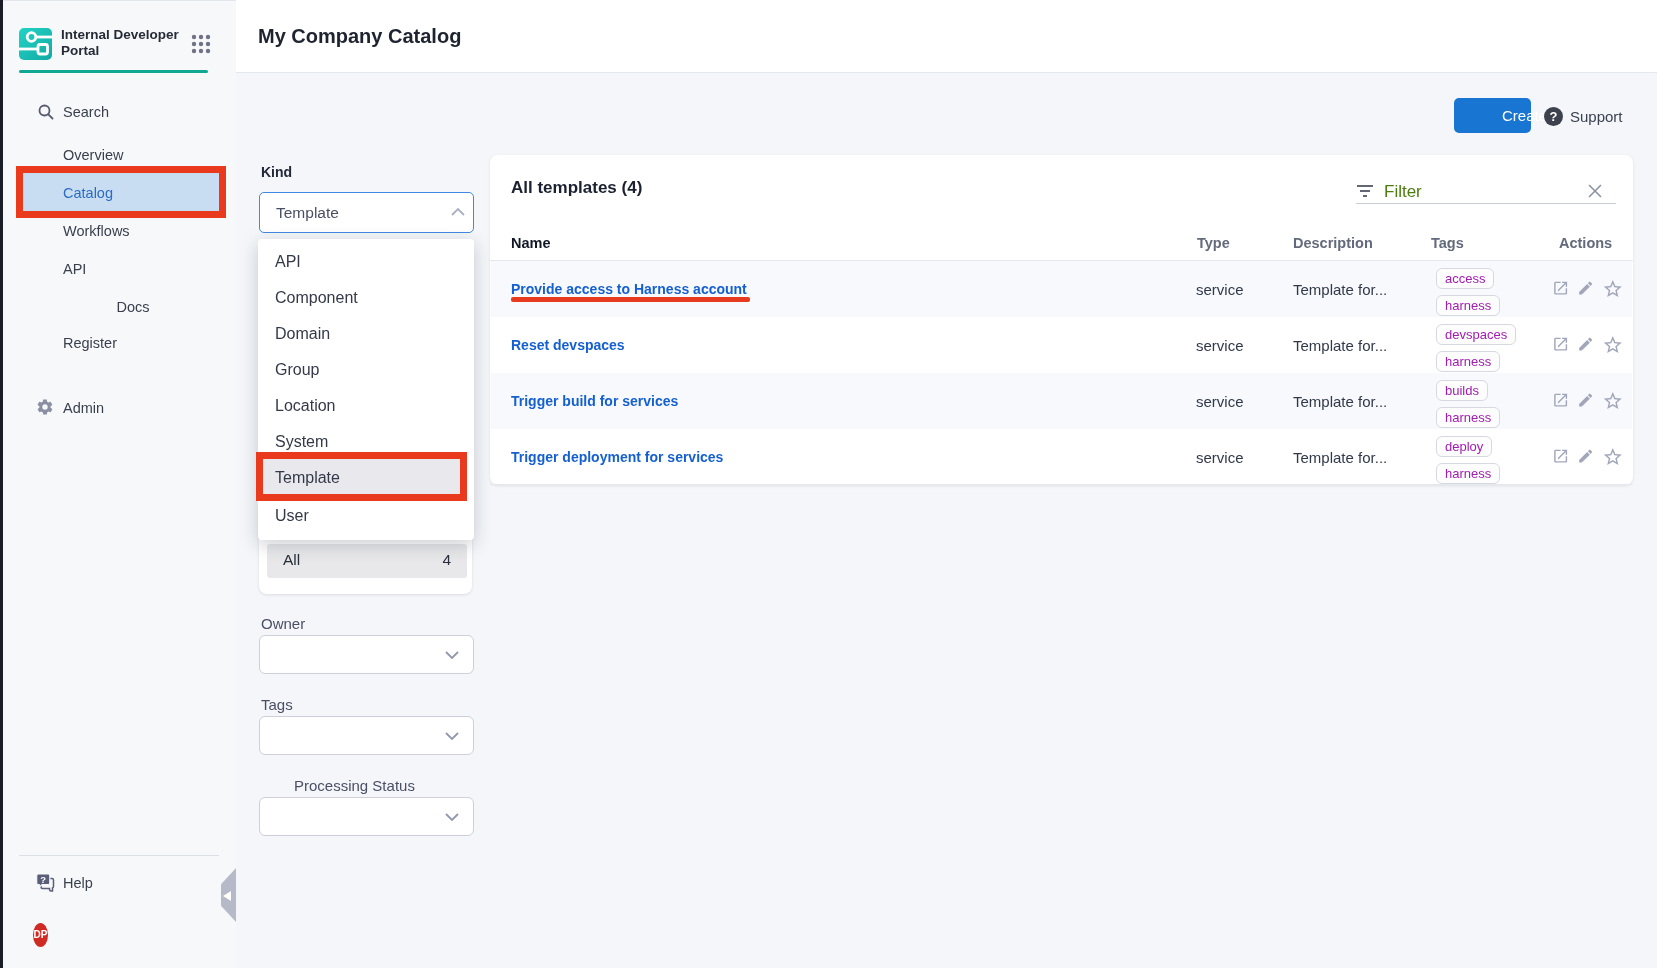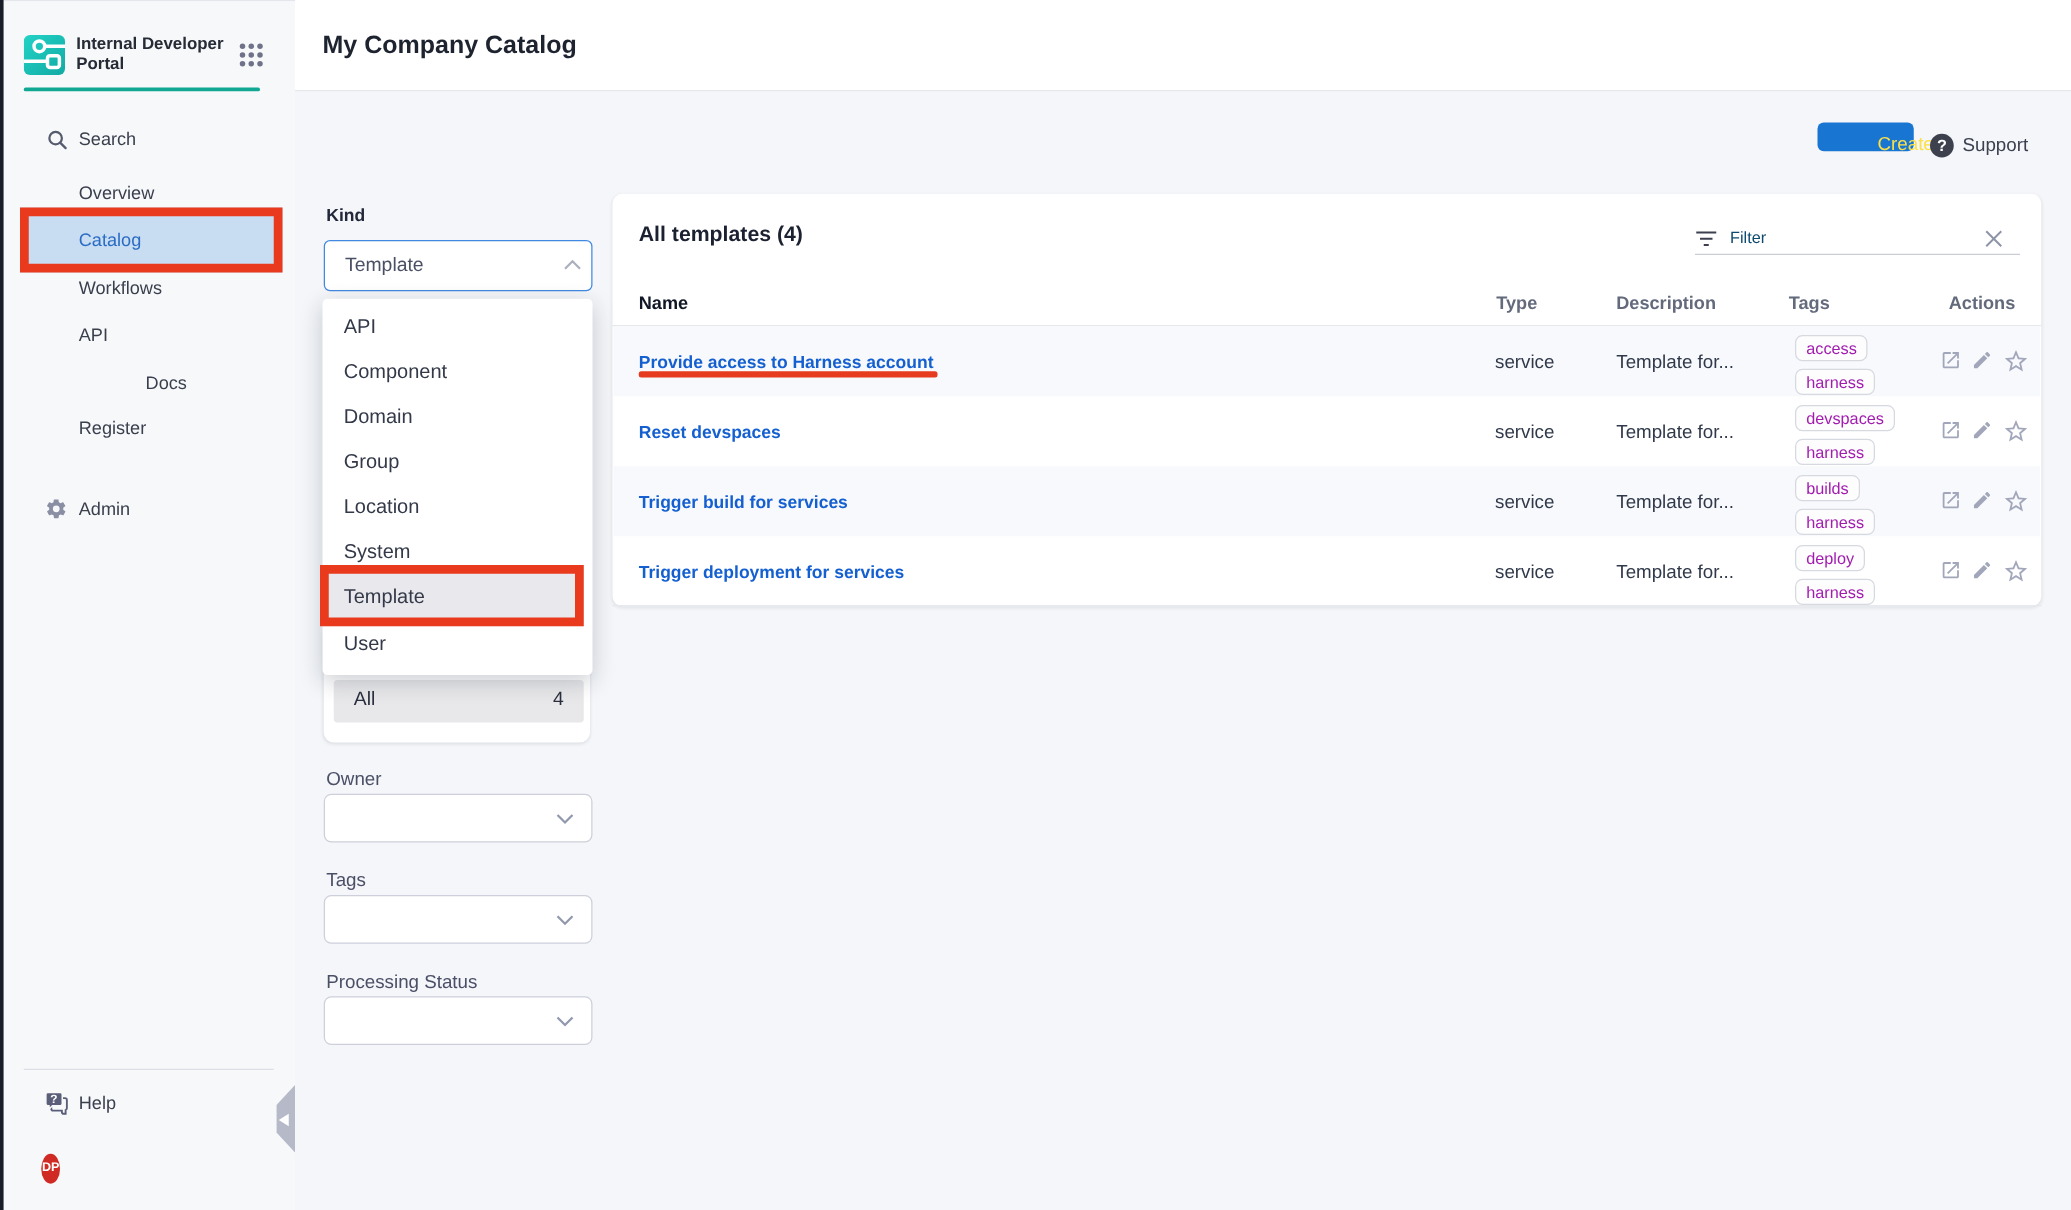--- a/index.html
+++ b/index.html
@@ -31,21 +31,21 @@
             clip-path:polygon(100% 0, 100% 100%, 0 70%, 0 30%); }
   #handlearrow { left:223px; top:891px; width:0; height:0; border-top:5.5px solid transparent; border-bottom:5.5px solid transparent; border-right:8px solid #ffffff; }
   #avatar { left:33px; top:923px; width:15px; height:24px; border-radius:50%; background:#cf2a24; color:#fff; font-size:10px; font-weight:bold; text-align:center; line-height:24px; }
   #username { left:62px; top:972px; font-size:14.5px; font-weight:bold; color:#2a2f3c; }
 
   
   #header { left:236px; top:0; width:1421px; height:73px; background:#ffffff; border-bottom:1px solid #e4e7ec; }
   #title { left:258px; top:25px; font-size:20px; font-weight:bold; color:#1e2330;text-align:center; }
 
   
-  #createbtn { left:1454px; top:98px; width:77px; height:23px; background:#1875d1; border-radius:5px; color:#fde047; font-size:15px; text-align:center; line-height:35px;padding-left:48px; }
+  #createbtn { left:1454px; top:98px; width:77px; height:35px; background:#1875d1; border-radius:5px; color:#ffffff; font-size:15px; text-align:center; line-height:35px;padding-left:48px; }
   #supcircle { left:1544px; top:107px; width:19px; height:19px; border-radius:50%; background:#3d414e; color:#fff; font-size:13px; font-weight:bold; text-align:center; line-height:19px; }
   #suptext { left:1570px; top:108px; font-size:15px; color:#3c4050; }
 
   
   #kindlabel { left:261px; top:164px; font-size:14px; font-weight:bold; color:#22283a; }
   #kindsel { left:259px; top:192px; width:215px; height:41px; background:#fff; border:1.5px solid #4189e0; border-radius:5px; }
   #kindseltext { left:276px; top:204px; font-size:15.5px; color:#4a5064; }
 
   #allcard { left:259px; top:500px; width:213px; height:94px; background:#fff; border-radius:8px; box-shadow:0 1px 3px rgba(30,40,60,0.12); }
   #allrow { left:267px; top:544px; width:200px; height:34px; background:#e8e8ea; border-radius:3px; font-size:15.5px; color:#2a2f3e; }
@@ -58,21 +58,21 @@
   
   #dropdown { left:258px; top:239px; width:216px; height:301px; background:#fff; border-radius:4px; box-shadow:0 5px 18px rgba(30,40,60,0.22); }
   .ditem { left:275px; width:150px; font-size:16px; color:#333948; }
   #tplbox { left:256px; top:452px; width:211px; height:49px; border:7px solid #ea3a1d; background:#e9e9ed; }
   #tpltext { left:275px; top:469px; font-size:16px; color:#333948; }
 
   
   #tcard { left:490px; top:155px; width:1143px; height:330px; background:#fff; border-radius:8px; box-shadow:0 1px 3px rgba(30,40,60,0.10); }
   #ttitle { left:511px; top:178px; font-size:17px; font-weight:bold; color:#1b2130; }
   #filtericon { left:1356px; top:183px; }
-  #filterph { left:1384px; top:182px; font-size:13px; color:#0c4a6e; }
+  #filterph { left:1384px; top:182px; font-size:17px; color:#4d7c0f; }
   #filterline { left:1356px; top:203px; width:260px; height:1px; background:#c9cdd6; }
   #xicon { left:1587px; top:183px; }
 
   .th { top:235px; font-size:14.5px; color:#636a7c; font-weight:bold; }
   #thname { left:511px; color:#101726; }
   #thtype { left:1197px; }
   #thdesc { left:1293px; }
   #thtags { left:1431px; }
   #thact { left:1559px; }
   #theadline { left:490px; top:260px; width:1143px; height:1px; background:#e6e8ed; }
@@ -177,21 +177,21 @@
 <div class="abs" id="allcard"></div>
 <div class="abs" id="allrow">
     <span class="a">All</span>
     <span class="b">4</span>
   </div>
 
 <div class="abs flabel" style="top:615px;">Owner</div>
 <div class="abs fsel" style="top:635px;"></div>
 <div class="abs flabel" style="top:696px;">Tags</div>
 <div class="abs fsel" style="top:716px;"></div>
-<div class="abs flabel" style="top:777px;">Processing Status</div>
+<div class="abs flabel" style="top:777px;margin-left:33px;">Processing Status</div>
 <div class="abs fsel" style="top:797px;"></div>
 <svg class="abs" style="left:444px; top:649px;" width="16" height="12" viewBox="0 0 16 12">
     <path d="M2 3 L8 9 L14 3" fill="none" stroke="#9298ad" stroke-width="1.8"></path>
   </svg>
 <svg class="abs" style="left:444px; top:730px;" width="16" height="12" viewBox="0 0 16 12">
     <path d="M2 3 L8 9 L14 3" fill="none" stroke="#9298ad" stroke-width="1.8"></path>
   </svg>
 <svg class="abs" style="left:444px; top:811px;" width="16" height="12" viewBox="0 0 16 12">
     <path d="M2 3 L8 9 L14 3" fill="none" stroke="#9298ad" stroke-width="1.8"></path>
   </svg>

